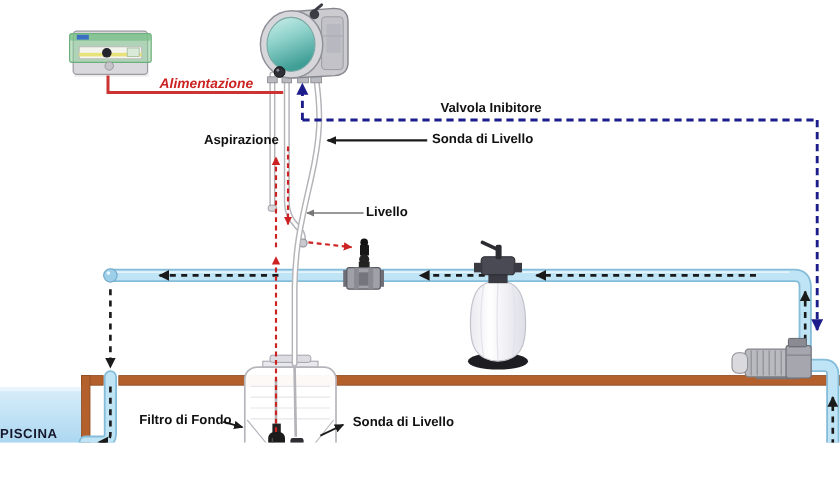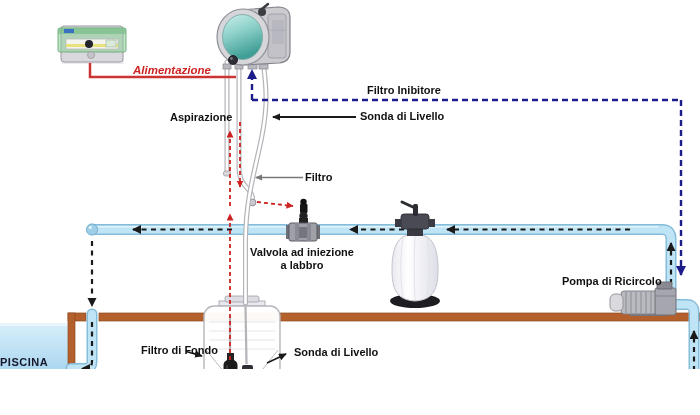--- a/index.html
+++ b/index.html
@@ -227,22 +227,19 @@
   <g>
     <path d="M 303 177.5 H 256" fill="none" stroke="#777" stroke-width="1.3" marker-end="url(#mkGrey)"></path>
     <path d="M 356 117 H 273" fill="none" stroke="#1a1a1a" stroke-width="1.8" marker-end="url(#mkPtr)"></path>
     <path d="M 186 351.5 L 202 356" fill="none" stroke="#1a1a1a" stroke-width="1.5" marker-end="url(#mkPtr)"></path>
     <path d="M 267 363 L 286 354" fill="none" stroke="#1a1a1a" stroke-width="1.5" marker-end="url(#mkPtr)"></path>
   </g>
 </svg>
 
 <div class="lbl red" style="left:133px;top:64px;">Alimentazione</div>
 <div class="lbl" style="left:170px;top:111px;">Aspirazione</div>
-<div class="lbl" style="left:367px;top:84px;">Filtro Inibitore</div>
+<div class="lbl" style="left:367px;top:84px;">Valvola Inibitore</div>
 <div class="lbl" style="left:360px;top:110px;">Sonda di Livello</div>
-<div class="lbl" style="left:305px;top:171px;">Filtro</div>
-<div class="lbl center" style="left:250px;top:246px;width:104px;line-height:13px;">Valvola ad iniezione
-a labbro</div>
-<div class="lbl" style="left:562px;top:275px;">Pompa di Ricircolo</div>
-<div class="lbl" style="left:116px;top:344px;margin-left:25px;">Filtro di Fondo</div>
+<div class="lbl" style="left:305px;top:171px;">Livello</div>
+<div class="lbl" style="left:116px;top:344px;">Filtro di Fondo</div>
 <div class="lbl" style="left:294px;top:346px;">Sonda di Livello</div>
 <div class="lbl pool" style="left:0px;top:356px;width:66px;text-align:left;">PISCINA</div>
 </div>
 
 </body></html>

